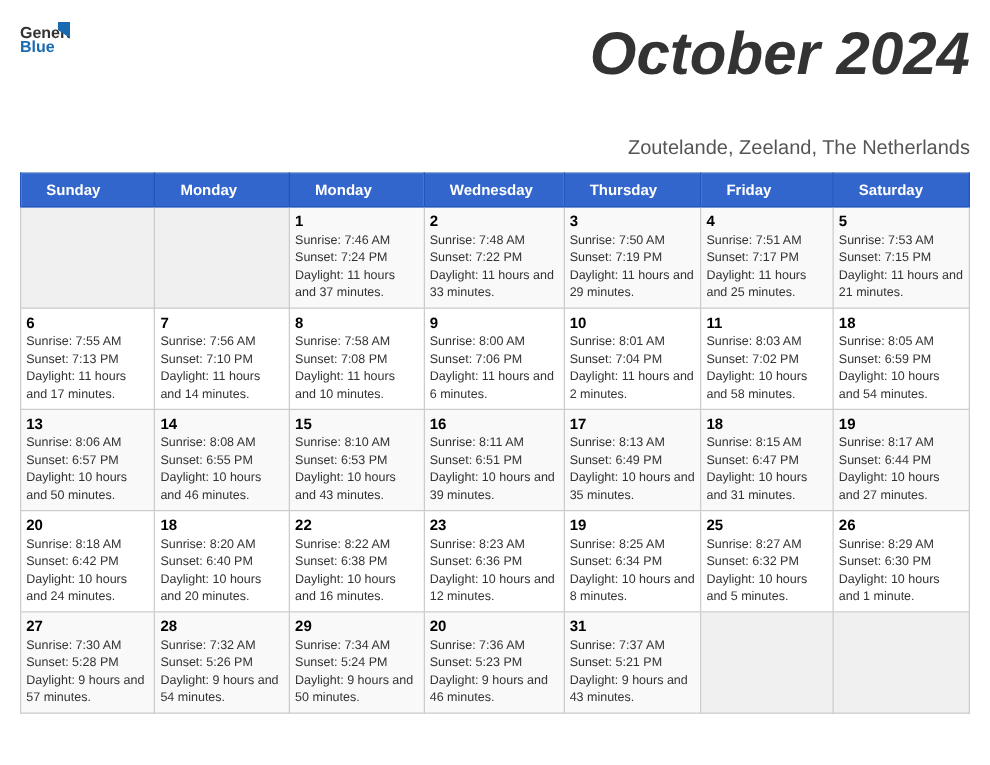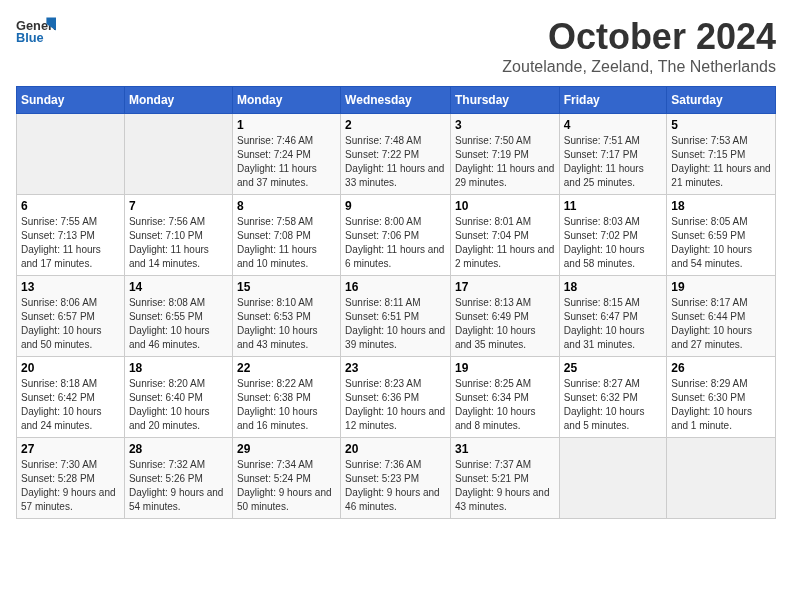--- a/index.html
+++ b/index.html
@@ -27,37 +27,39 @@
     }
     .logo-row {
       display: flex;
       align-items: center;
       gap: 4px;
     }
     .title-area {
       text-align: right;
     }
     .month-title {
-      font-size: 36px;
+      font-size: 48px;
       font-weight: bold;
       color: #333;
+      font-style: italic;
     }
     .location-title {
       font-size: 16px;
       color: #555;
+      margin-top: 39px;
     }
     .calendar-table {
       width: 100%;
       border-collapse: collapse;
       font-size: 11px;
     }
     .calendar-table thead tr th {
       background-color: #3366cc;
       color: #fff;
-      padding: 6px 4px;
+      padding: 6px 20px;
       text-align: left;
       font-size: 12px;
       border: 1px solid #2255bb;
     }
     .calendar-table tbody tr td {
       border: 1px solid #ccc;
       vertical-align: top;
       padding: 4px;
       width: 113px;
       min-height: 80px;

